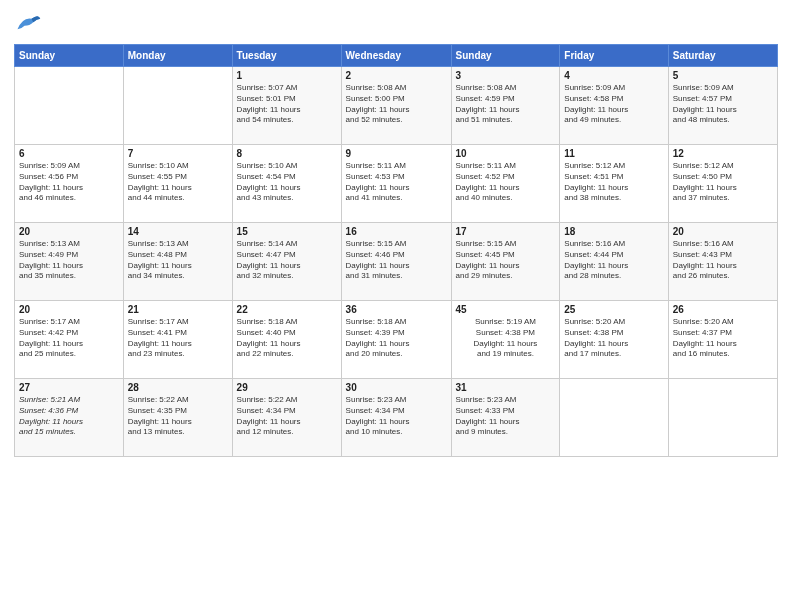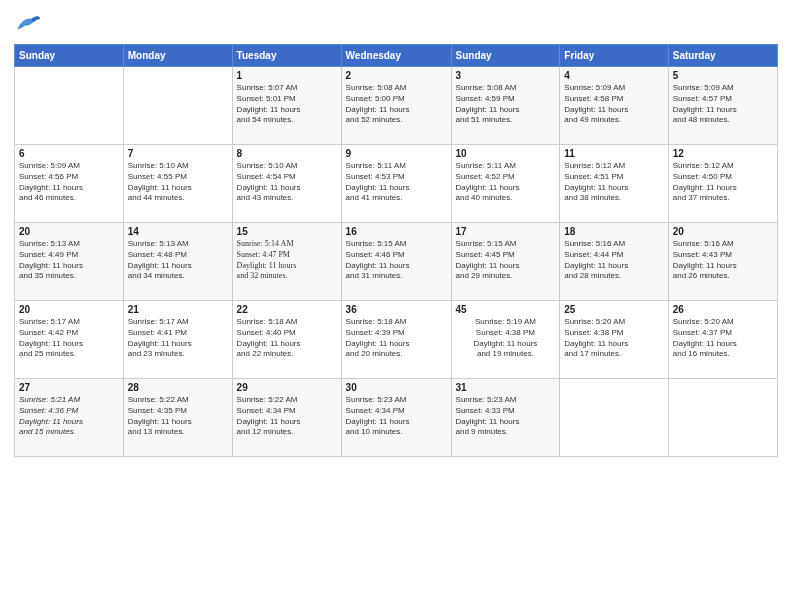--- a/index.html
+++ b/index.html
@@ -227,21 +227,21 @@
           </td>
           <td>
             <div class="day-num">14</div>
             <div class="day-info" style="white-space: pre-line;">Sunrise: 5:13 AM
 Sunset: 4:48 PM
 Daylight: 11 hours
 and 34 minutes.</div>
           </td>
           <td>
             <div class="day-num">15</div>
-            <div class="day-info" style="white-space: pre-line; font-family: Liberation Serif, serif;">Sunrise: 5:14 AM
+            <div class="day-info" style="white-space: pre-line;">Sunrise: 5:14 AM
 Sunset: 4:47 PM
 Daylight: 11 hours
 and 32 minutes.</div>
           </td>
           <td>
             <div class="day-num">16</div>
             <div class="day-info" style="white-space: pre-line;">Sunrise: 5:15 AM
 Sunset: 4:46 PM
 Daylight: 11 hours
 and 31 minutes.</div>

